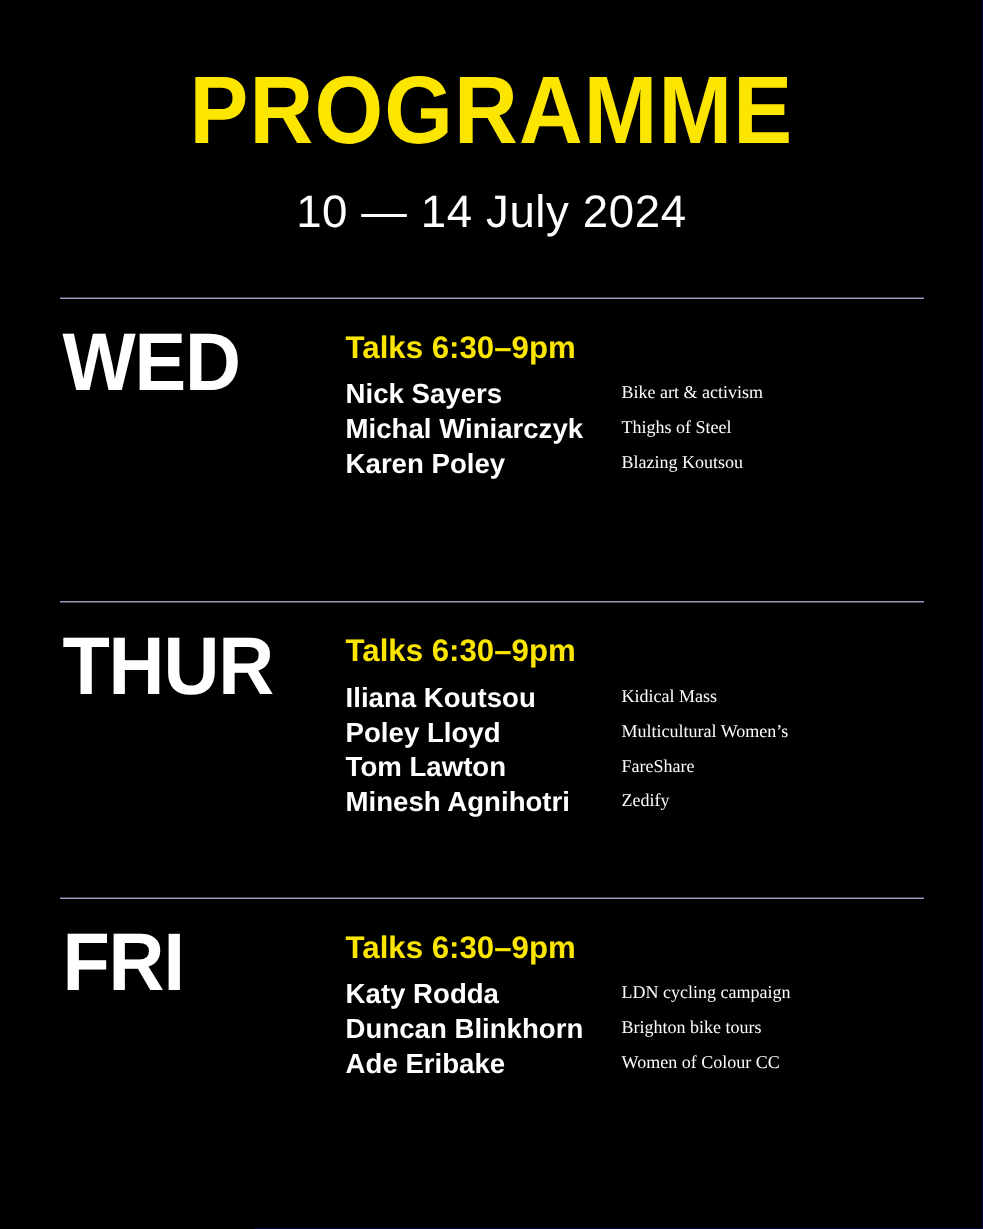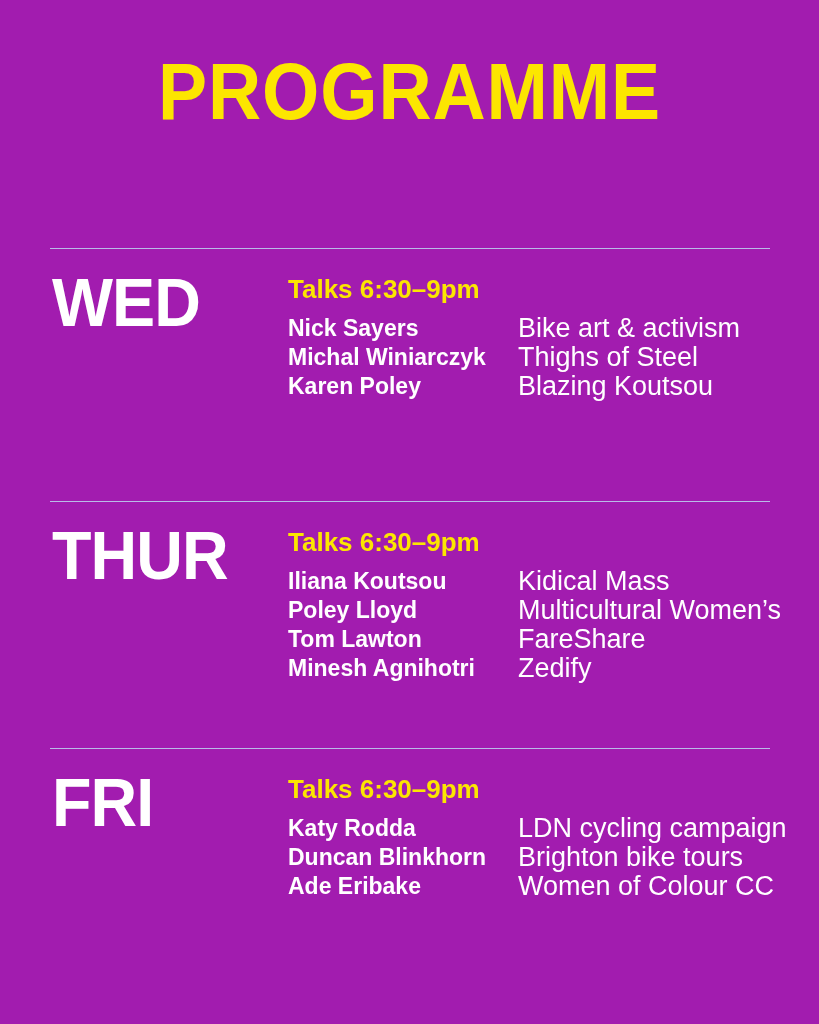--- a/index.html
+++ b/index.html
@@ -12,21 +12,21 @@
     background: #1c1fc4;
     font-family: "Liberation Sans", sans-serif;
     overflow: hidden;
     position: relative;
   }
 
   .poster {
     position: relative;
     width: 819px;
     height: 1024px;
-    background: #a21caf;
+    background: #000000;
     box-sizing: border-box;
   }
 
   
   .header {
     position: absolute;
     top: 52px;
     left: 0;
     width: 819px;
     text-align: center;
@@ -133,34 +133,35 @@
     font-weight: 700;
     font-size: 23px;
     width: 230px;
     flex: 0 0 230px;
     white-space: nowrap;
     letter-spacing: 0px;
   }
 
   .talk-topic {
     color: #ffffff;
-    font-family: Liberation Sans, sans-serif;
+    font-family: Liberation Serif, serif;
     font-weight: 400;
-    font-size: 27px;
+    font-size: 15px;
     white-space: nowrap;
     letter-spacing: 0px;
   }
 </style>
 </head>
 <body>
 
 <div class="poster">
 
   <div class="header">
     <h1 class="poster-title">Programme</h1>
+    <div class="poster-subtitle">10 — 14 July 2024</div>
   </div>
 
   <div class="day-section" id="section-0">
     <div class="divider"></div>
     <div class="section-body">
       <div class="day-label">Wed</div>
       <div class="section-content">
         <div class="talks-heading">Talks 6:30–9pm</div>
         <ul class="talks-list">
           <li class="talk-row">

